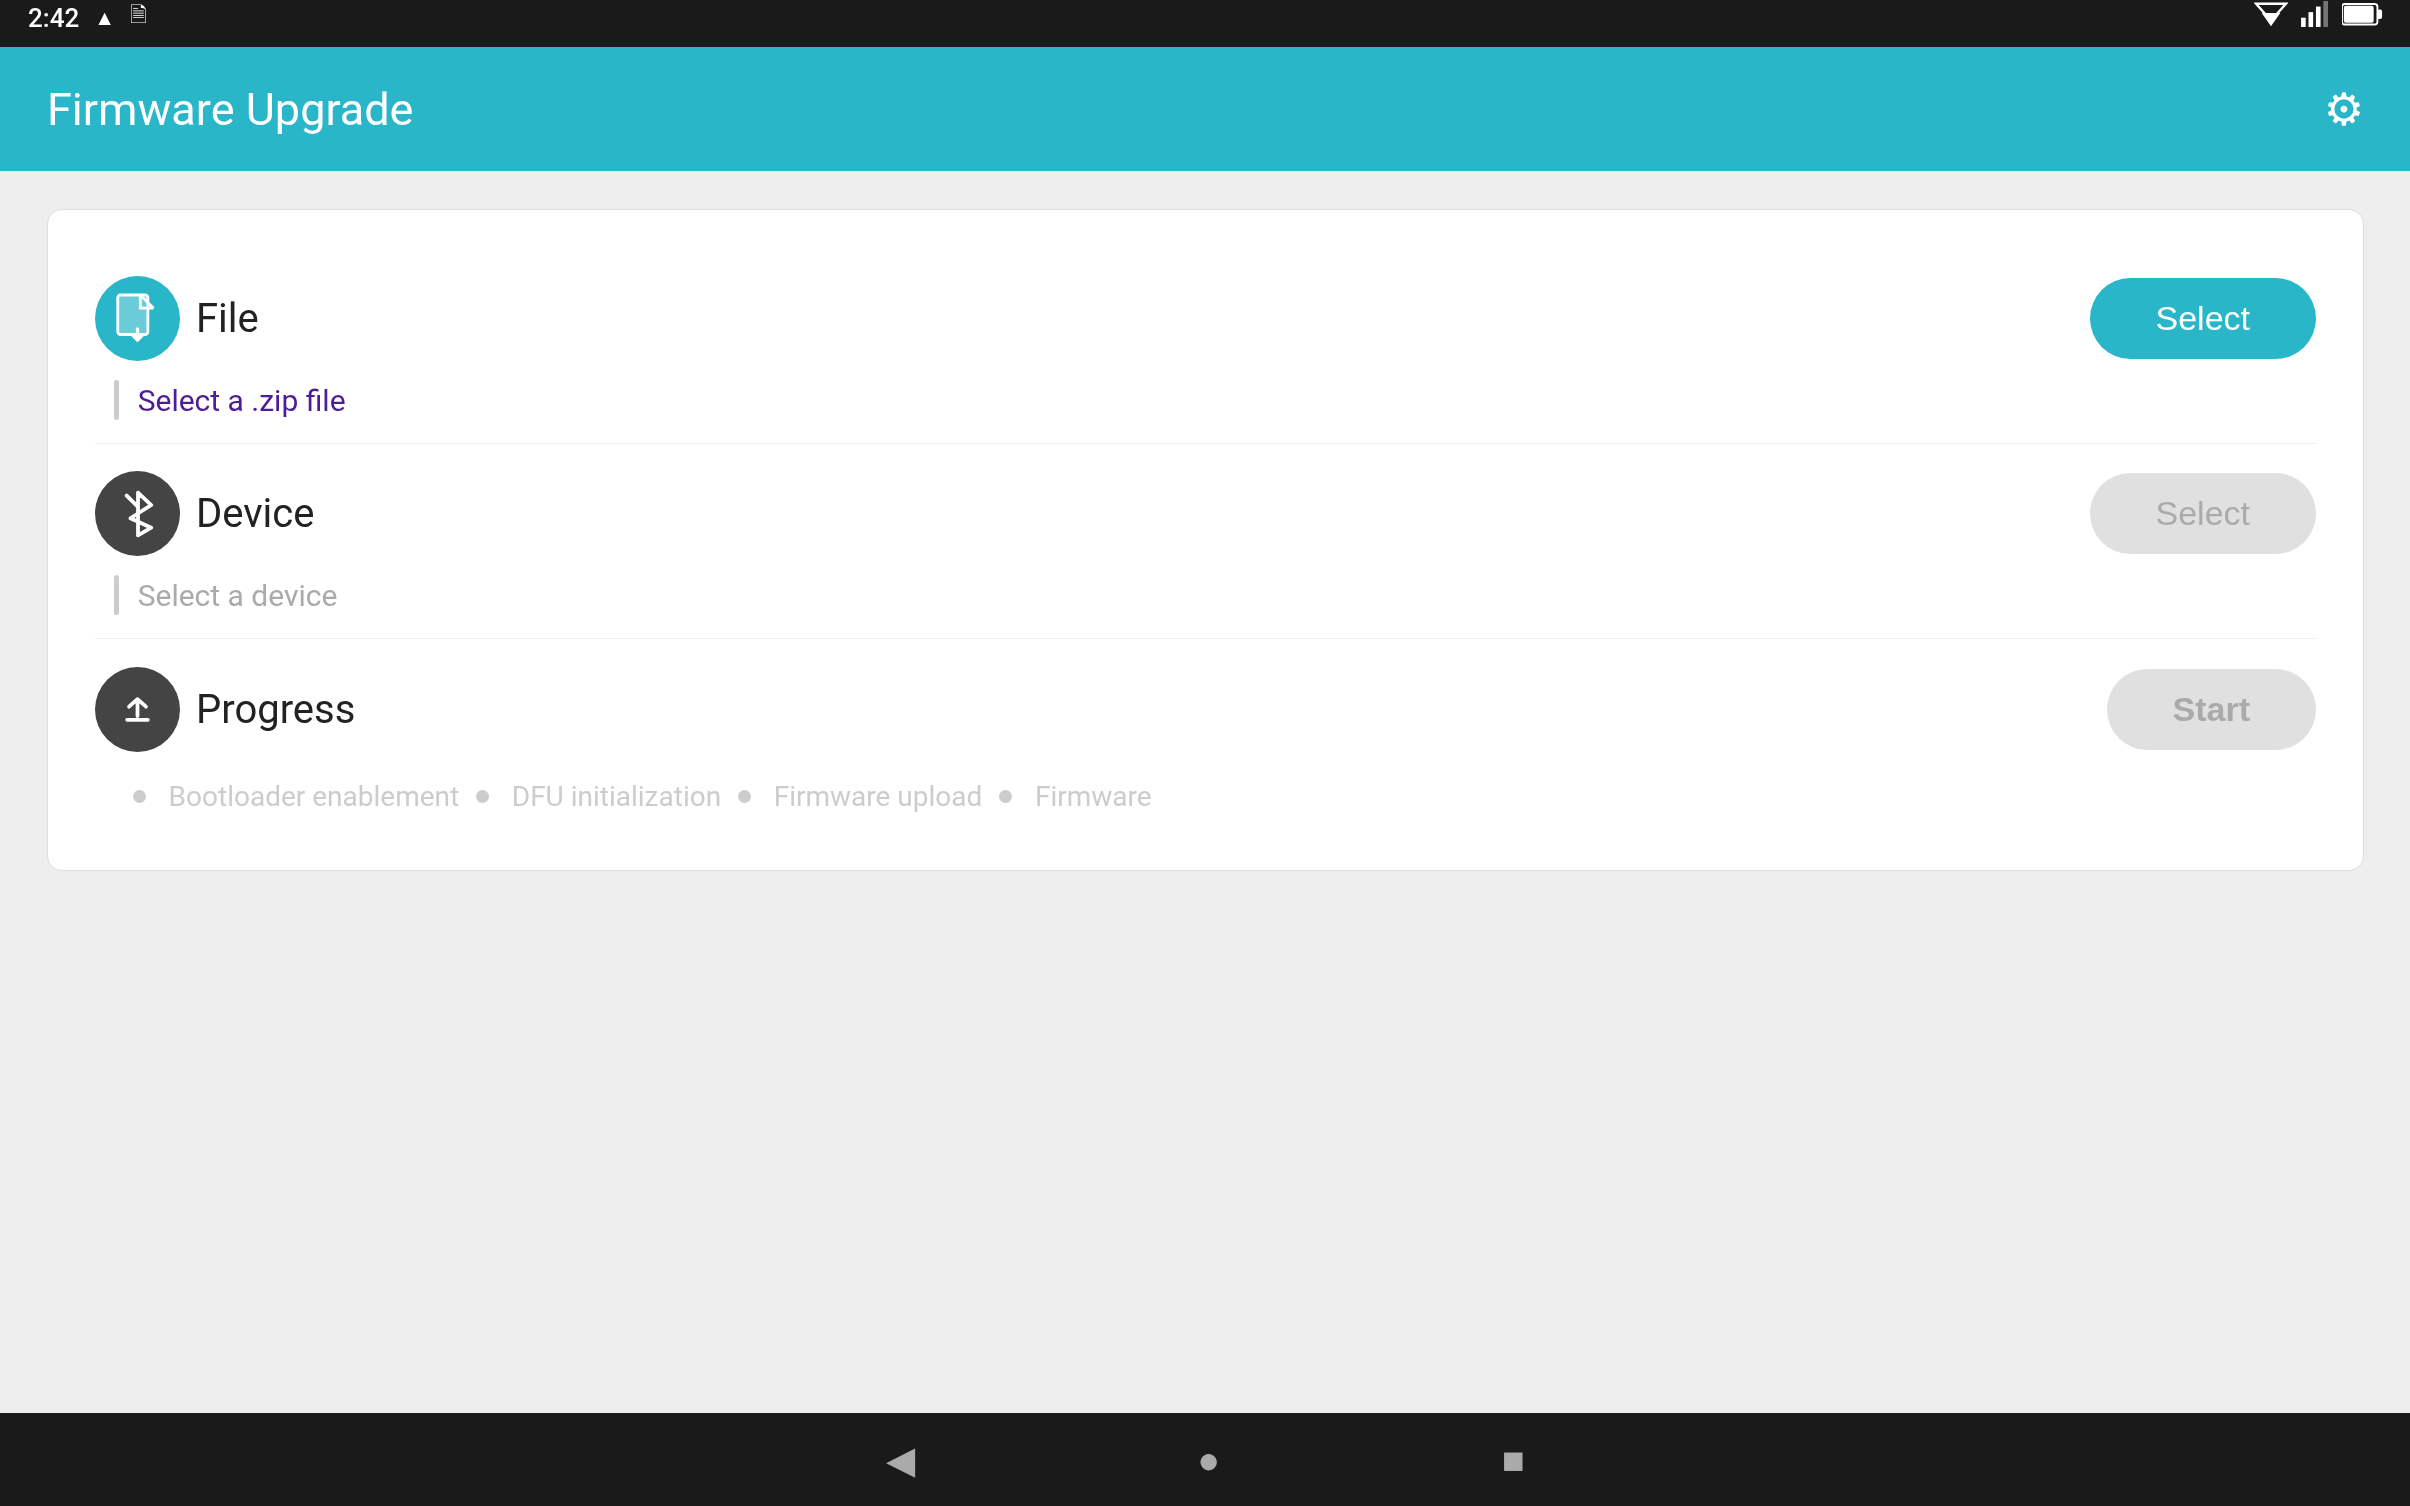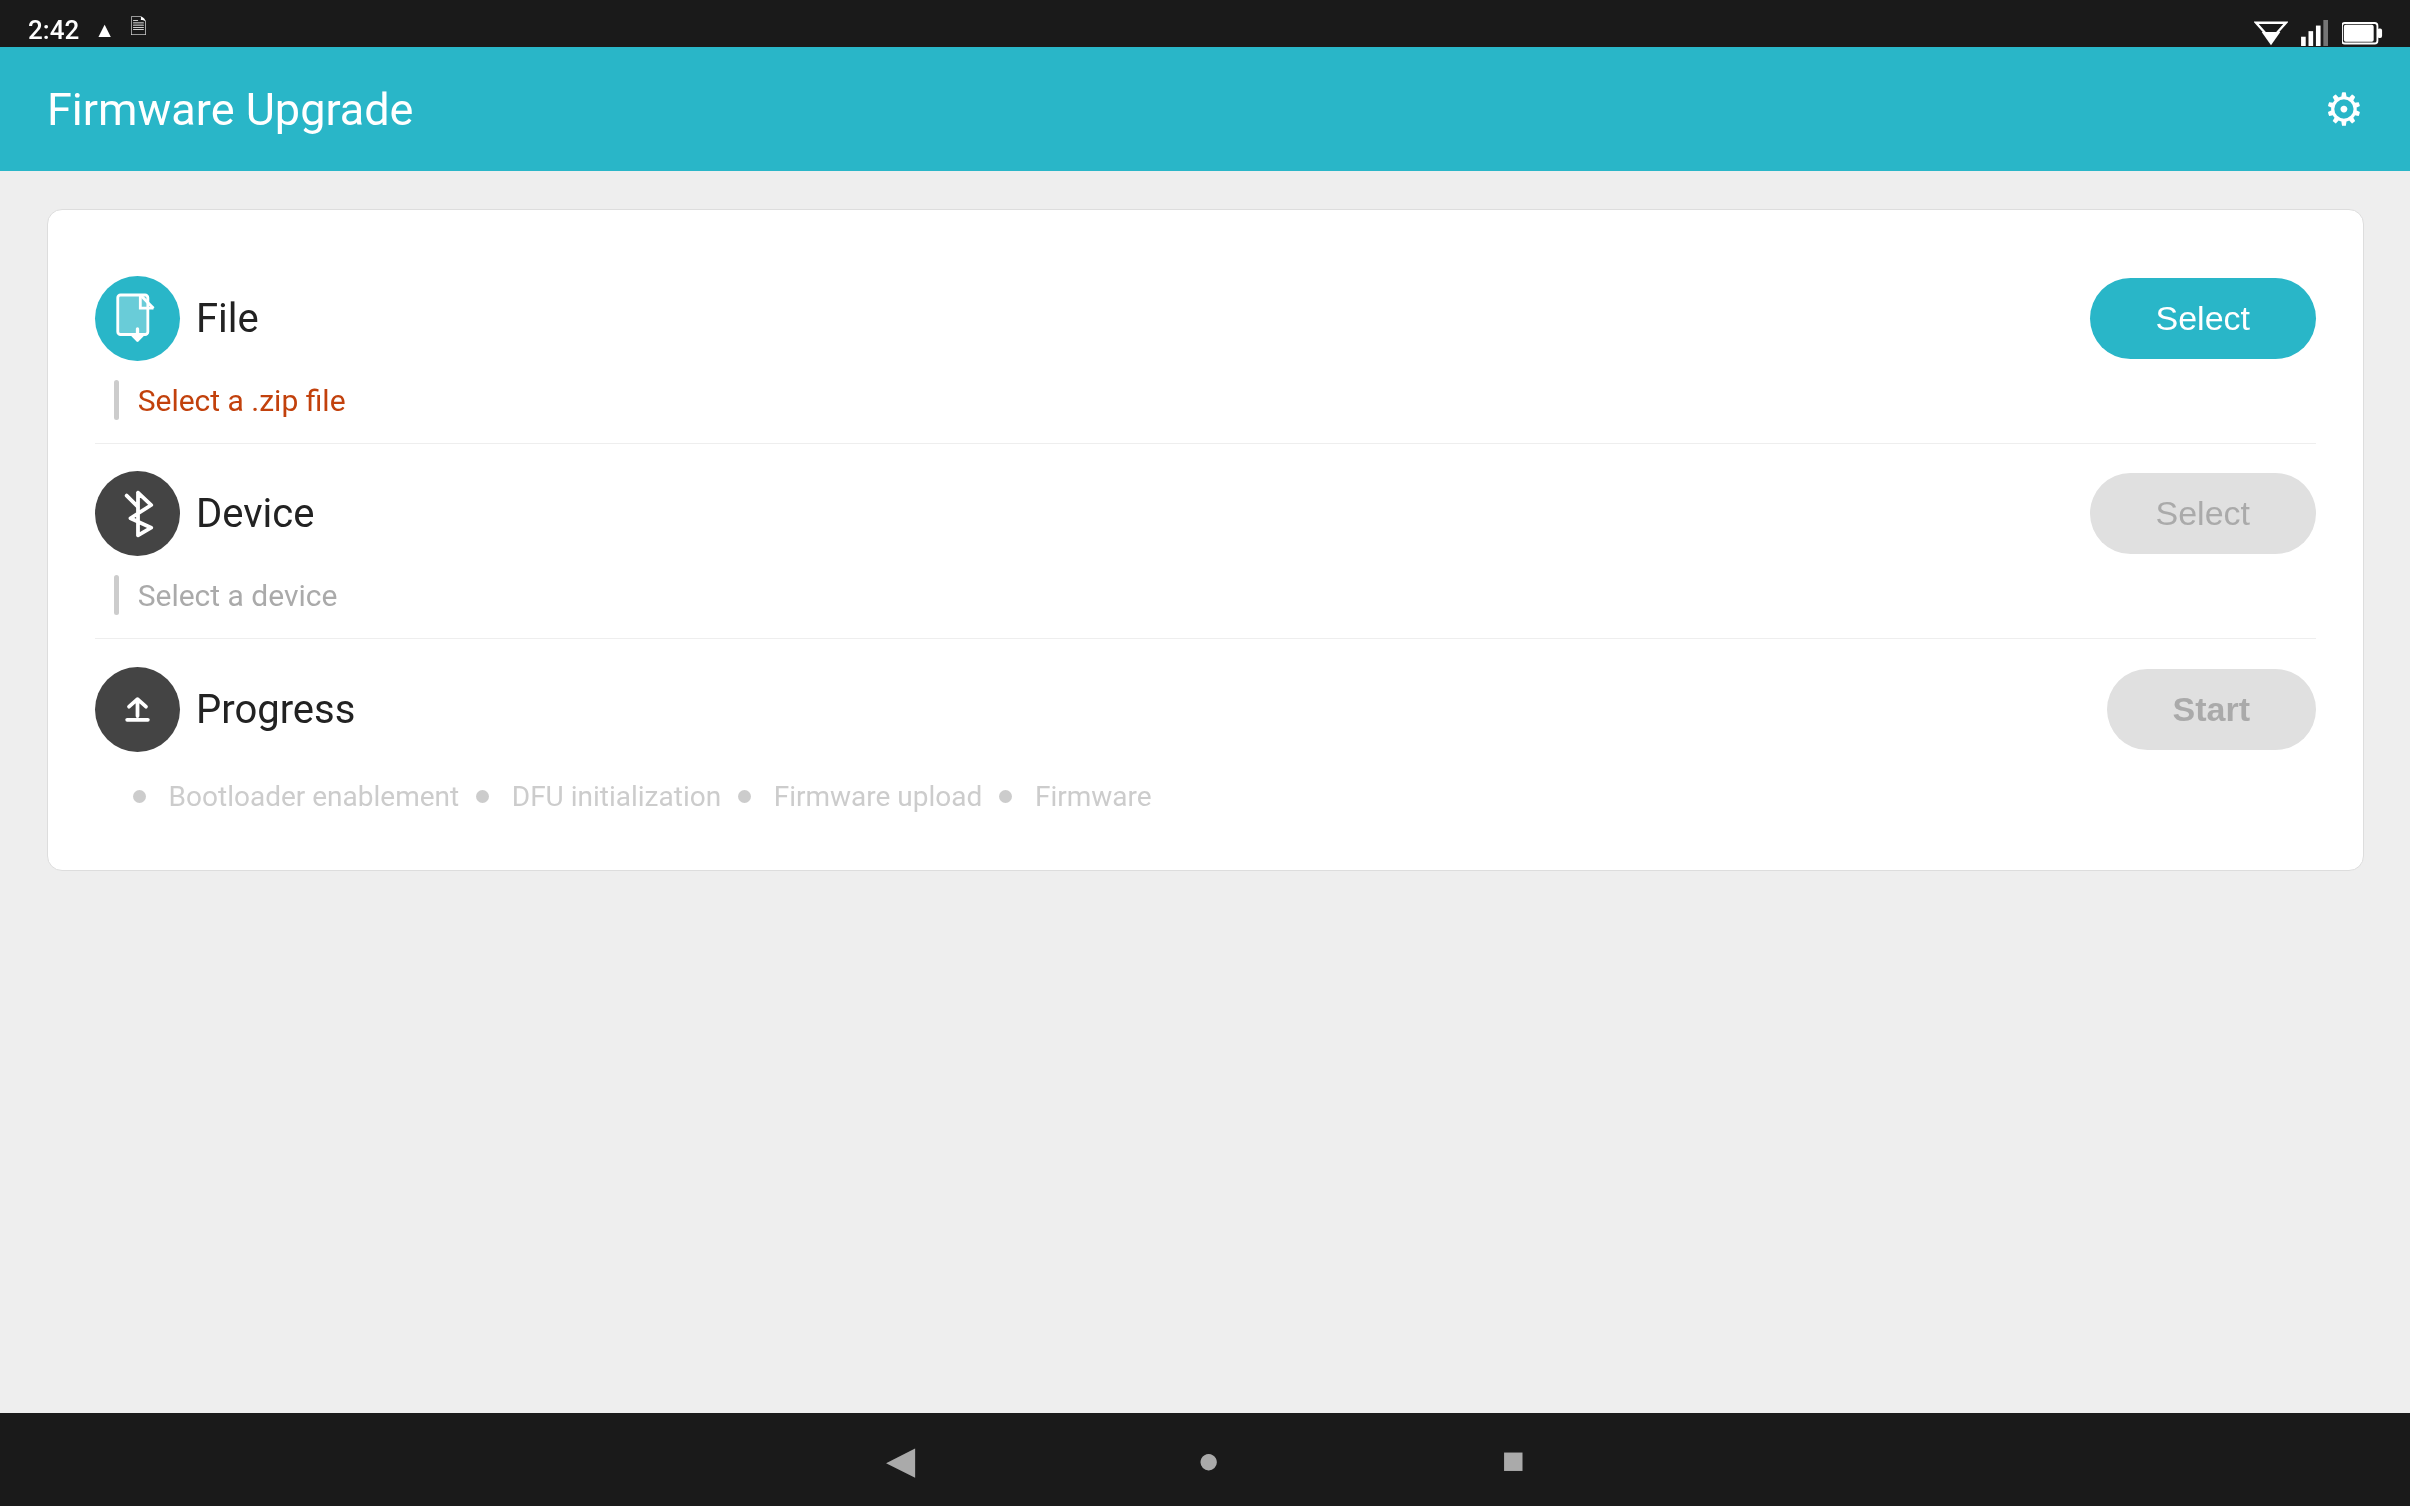--- a/index.html
+++ b/index.html
@@ -12,21 +12,21 @@
       overflow: hidden;
       display: flex;
       flex-direction: column;
     }
 
     
     .status-bar {
       background: #1a1a1a;
       height: 47px;
       display: flex;
-      align-items: flex-end;
+      align-items: flex-start;
       justify-content: space-between;
       padding: 0 28px;
       flex-shrink: 0;
     }
 
     .status-bar-left {
       display: flex;
       align-items: center;
       gap: 15px;
     }
@@ -183,21 +183,21 @@
       border-radius: 2.8px;
       flex-shrink: 0;
     }
 
     .sub-label-text {
       font-size: 30px;
       color: #AAAAAA;
     }
 
     .sub-label-text.dark-grey {
-      color: #c2410c;
+      color: #4c1d95;
     }
 
     
     .section-divider {
       height: 0.9px;
       background: #EEEEEE;
       margin: 0 0;
     }
 
     

